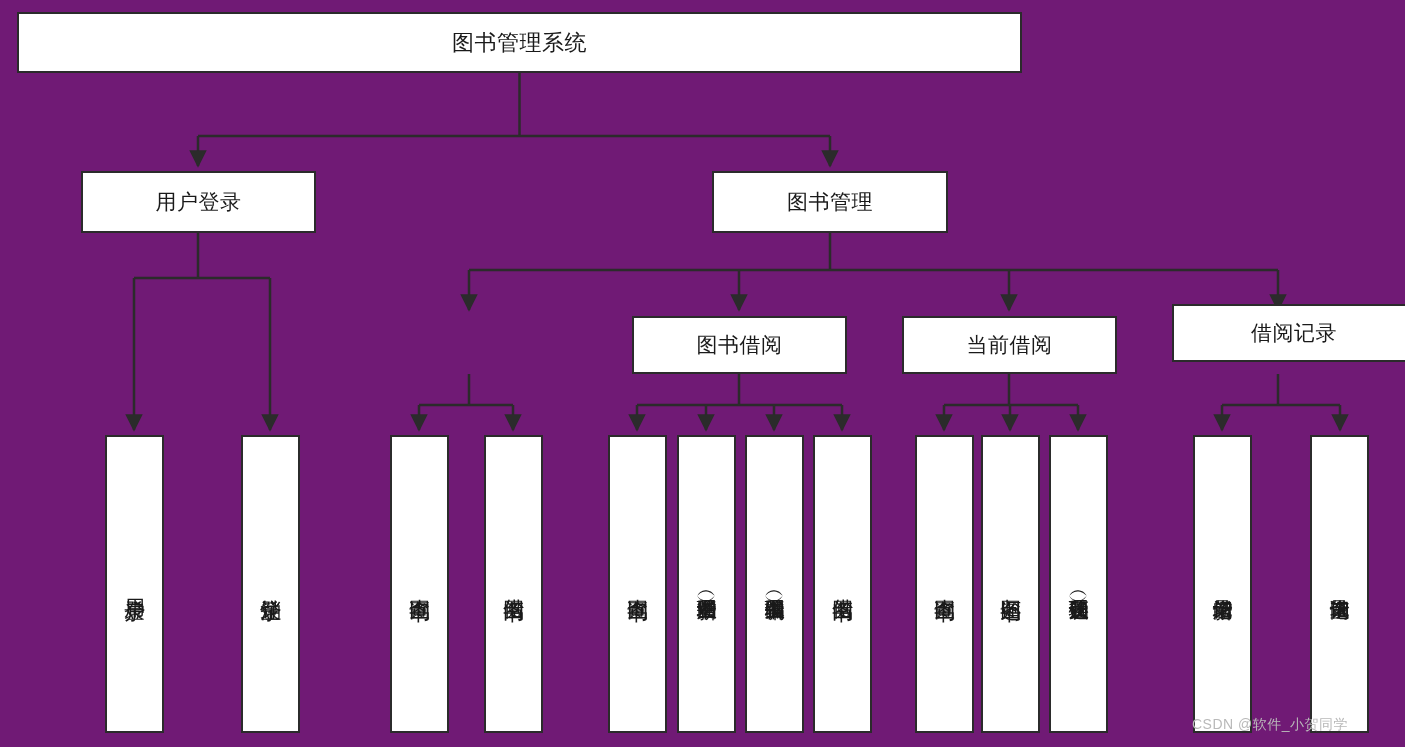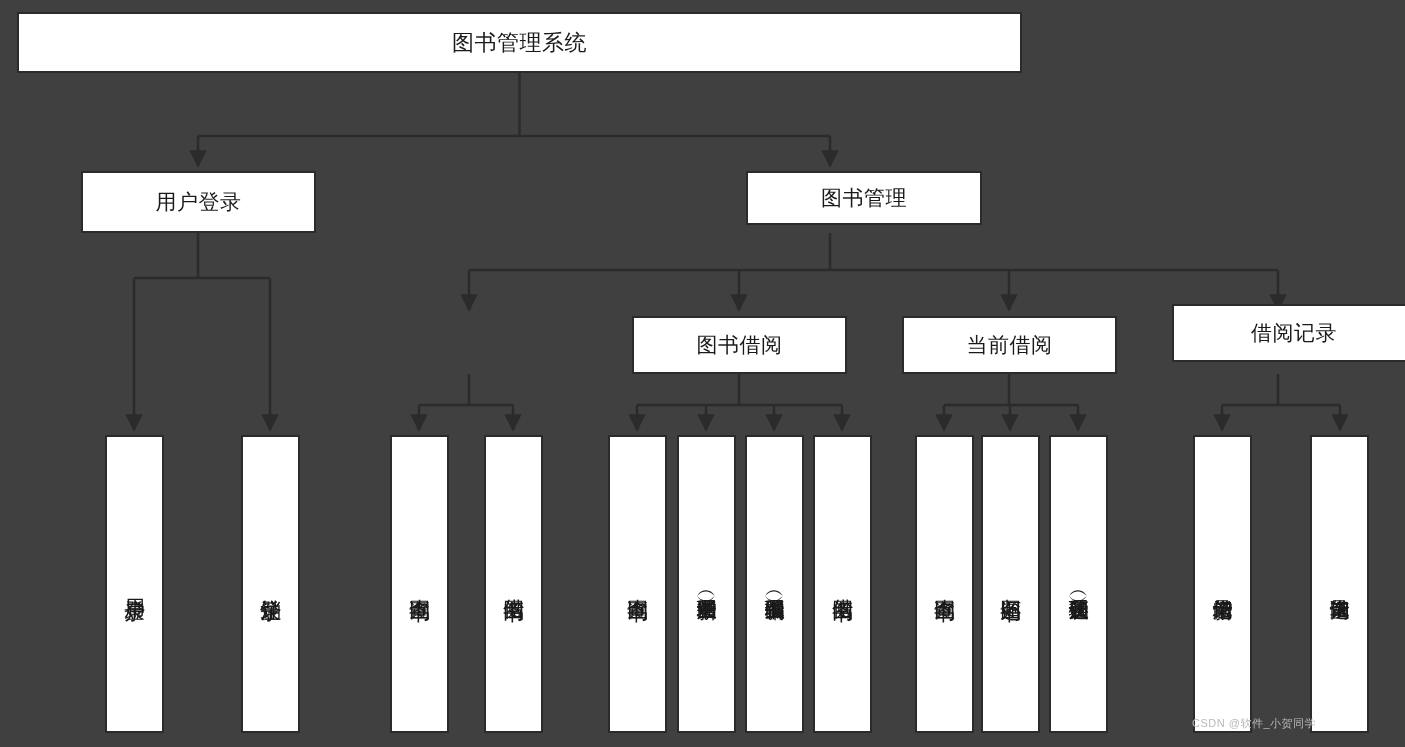--- a/index.html
+++ b/index.html
@@ -8,21 +8,21 @@
     padding: 0;
     background: #ffffff;
   }
   body {
     font-family: "Liberation Sans", "DejaVu Sans", sans-serif;
   }
   #diagram-root {
     position: relative;
     width: 1405px;
     height: 747px;
-    background: #404040;
+    background: #701a75;
     overflow: hidden;
   }
   #edges-layer {
     position: absolute;
     left: 0;
     top: 0;
     width: 1405px;
     height: 747px;
     pointer-events: none;
   }
@@ -65,21 +65,21 @@
     white-space: nowrap;
     max-height: 100%;
   }
   .node.v.tall .node-label {
     font-size: 20px;
     letter-spacing: 0px;
   }
   .watermark {
     position: absolute;
     color: #b9b9b9;
-    font-size: 11px;
+    font-size: 14px;
     white-space: nowrap;
     letter-spacing: 0.5px;
     font-family: "Liberation Sans", "DejaVu Sans", sans-serif;
   }
 </style>
 </head>
 <body>
 
 <div id="diagram-root">
 
@@ -137,21 +137,21 @@
   </svg>
 
   <div class="node h root" style="left:17px; top:12px; width:1005px; height:61px;">
     <span class="node-label">图书管理系统</span>
   </div>
 
   <div class="node h" style="left:81px; top:171px; width:235px; height:62px;">
     <span class="node-label">用户登录</span>
   </div>
 
-  <div class="node h" style="left:712px; top:171px; width:236px; height:54px;margin-left:34px;">
+  <div class="node h" style="left:712px; top:171px; width:236px; height:62px;">
     <span class="node-label">图书管理</span>
   </div>
 
 
   <div class="node h" style="left:902px; top:316px; width:215px; height:58px;">
     <span class="node-label">当前借阅</span>
   </div>
 
   <div class="node h" style="left:632px; top:316px; width:215px; height:58px;">
     <span class="node-label">图书借阅</span>

